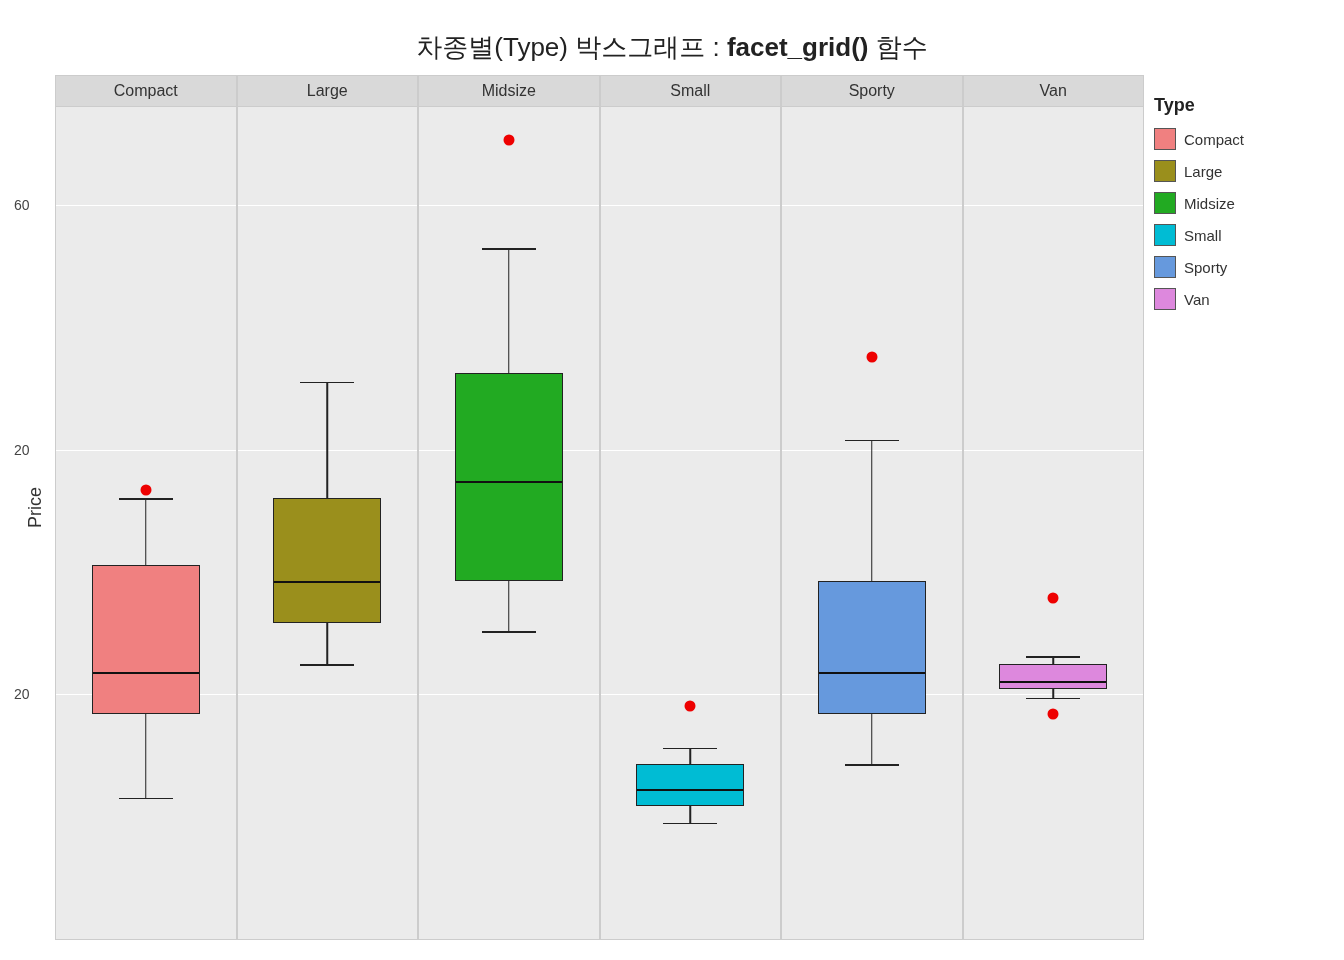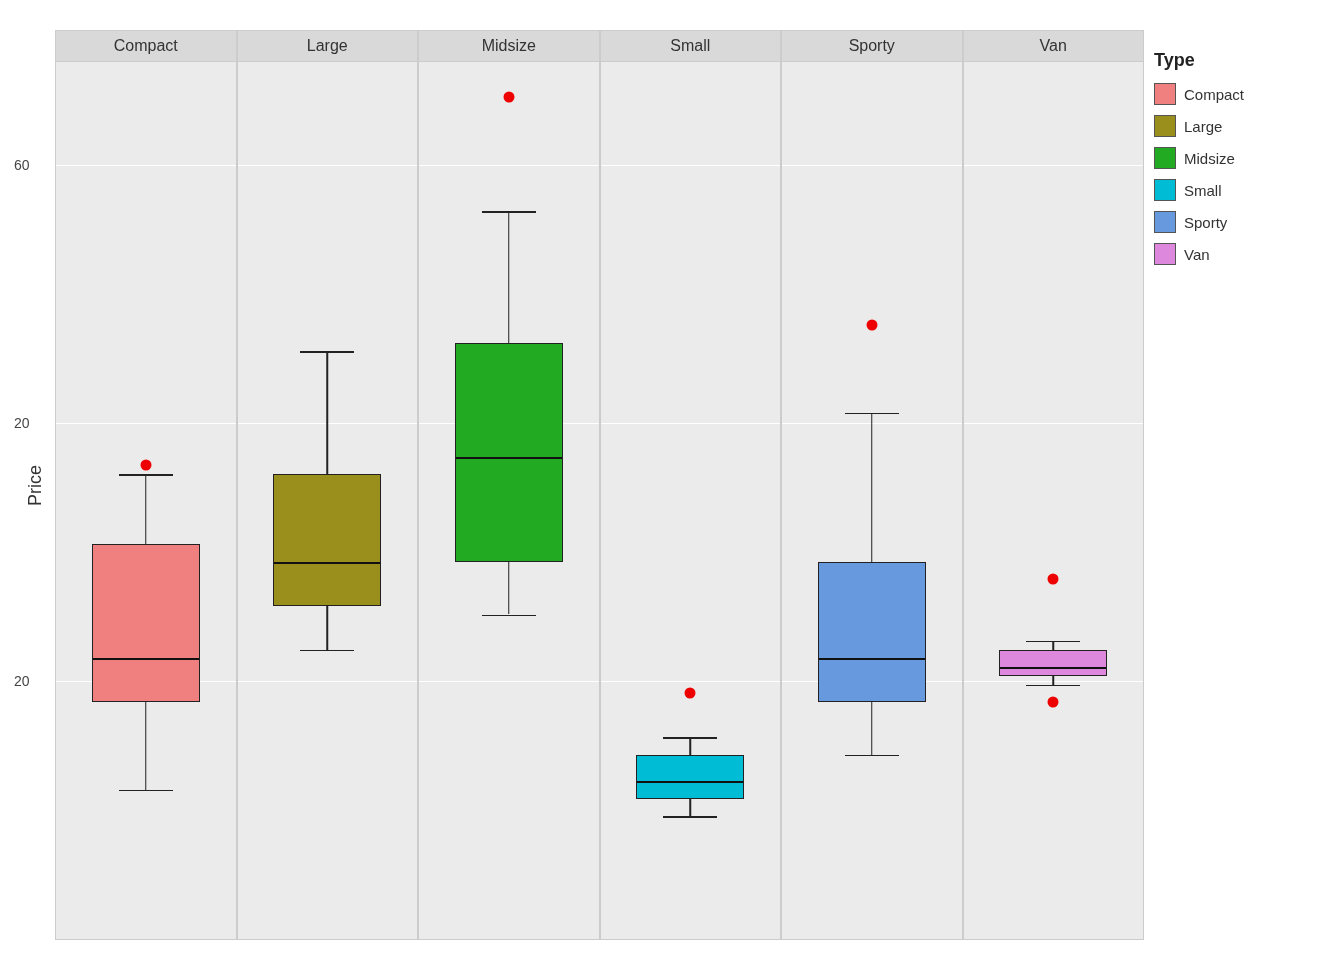--- a/index.html
+++ b/index.html
@@ -132,20 +132,23 @@
       height: 10px;
       background: #e00;
       border-radius: 50%;
       transform: translate(-50%, 50%);
     }
   </style>
 </head>
 <body>
 
 <div class="chart-container">
+  <div class="chart-title">
+    <span>차종별(Type) 박스그래프 : </span><span class="bold">facet_grid()</span><span> 함수</span>
+  </div>
   <div class="chart-body">
     <div class="y-axis-label">Price</div>
     <div class="plot-area">
       <div class="facets-row" id="facets-row">
 
       <div class="facet-panel">
             <div class="facet-header">Compact</div>
             <div class="facet-plot" style="position: relative;">
               <div class="grid-line" style="top: 70.5882%;"></div>
               <div class="grid-line" style="top: 41.1765%;"></div>

